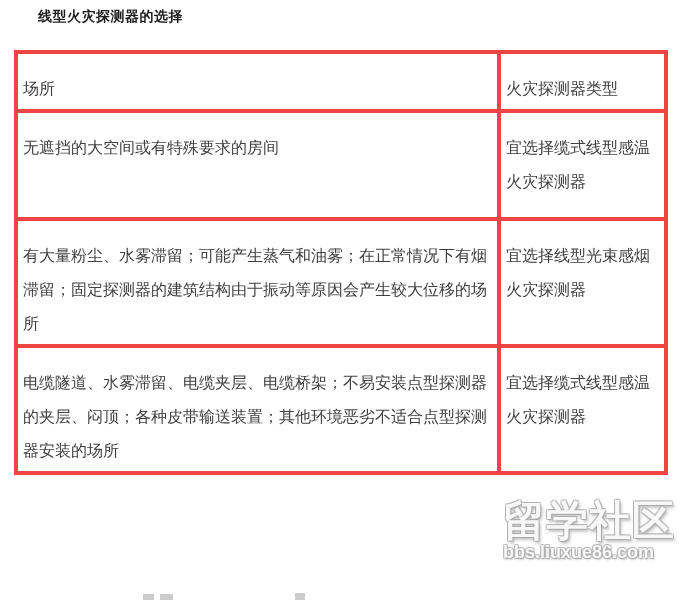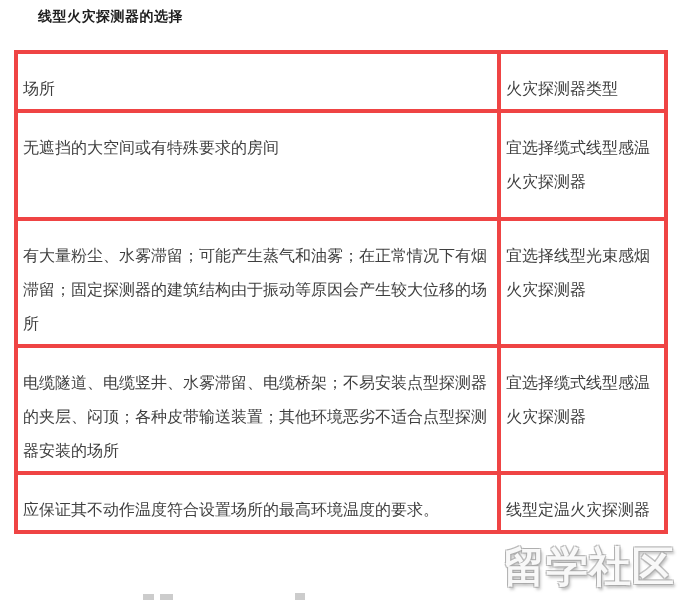--- a/index.html
+++ b/index.html
@@ -41,21 +41,21 @@
   }
   tr.r-head { height: 46px; }
   tr.row-0  { height: 108px; }
   tr.row-1  { height: 107px; }
   tr.row-2  { height: 101px; }
   tr.row-3  { height: 140px; }
   tr.row-4  { height: 50px; }
 
   .watermark {
     position: absolute;
-    left: 503px; top: 544px;
+    left: 503px; top: 498px;
     width: 181px;
     z-index: 5;
     pointer-events: none;
     white-space: nowrap;
   }
   .wm-logo {
     font-size: 42px;
     font-weight: bold;
     line-height: 46px;
     color: rgba(255,255,255,0.92);
@@ -108,29 +108,26 @@
   <tbody>
     <tr class="row-0">
       <td>无遮挡的大空间或有特殊要求的房间</td>
       <td>宜选择缆式线型感温火灾探测器</td>
     </tr>
     <tr class="row-1">
       <td>有大量粉尘、水雾滞留；可能产生蒸气和油雾；在正常情况下有烟滞留；固定探测器的建筑结构由于振动等原因会产生较大位移的场所</td>
       <td>宜选择线型光束感烟火灾探测器</td>
     </tr>
     <tr class="row-2">
-      <td>电缆隧道、电缆竖井、水雾滞留、电缆桥架；不易安装点型探测器的夹层、闷顶；各种皮带输送装置；其他环境恶劣不适合点型探测器安装的场所</td>
+      <td>电缆隧道、水雾滞留、电缆夹层、电缆桥架；不易安装点型探测器的夹层、闷顶；各种皮带输送装置；其他环境恶劣不适合点型探测器安装的场所</td>
       <td>宜选择缆式线型感温火灾探测器</td>
-    </tr>
-    <tr class="row-4">
-      <td>应保证其不动作温度符合设置场所的最高环境温度的要求。</td>
-      <td>线型定温火灾探测器</td>
     </tr>
   </tbody>
 </table>
 
 <div class="watermark">
   <div class="wm-logo">留学社区</div>
+  <div class="wm-url">bbs.liuxue86.com</div>
 </div>
 
 <div class="fragment f1"></div>
 <div class="fragment f2"></div>
 <div class="fragment f3"></div>
 
 </body></html>

